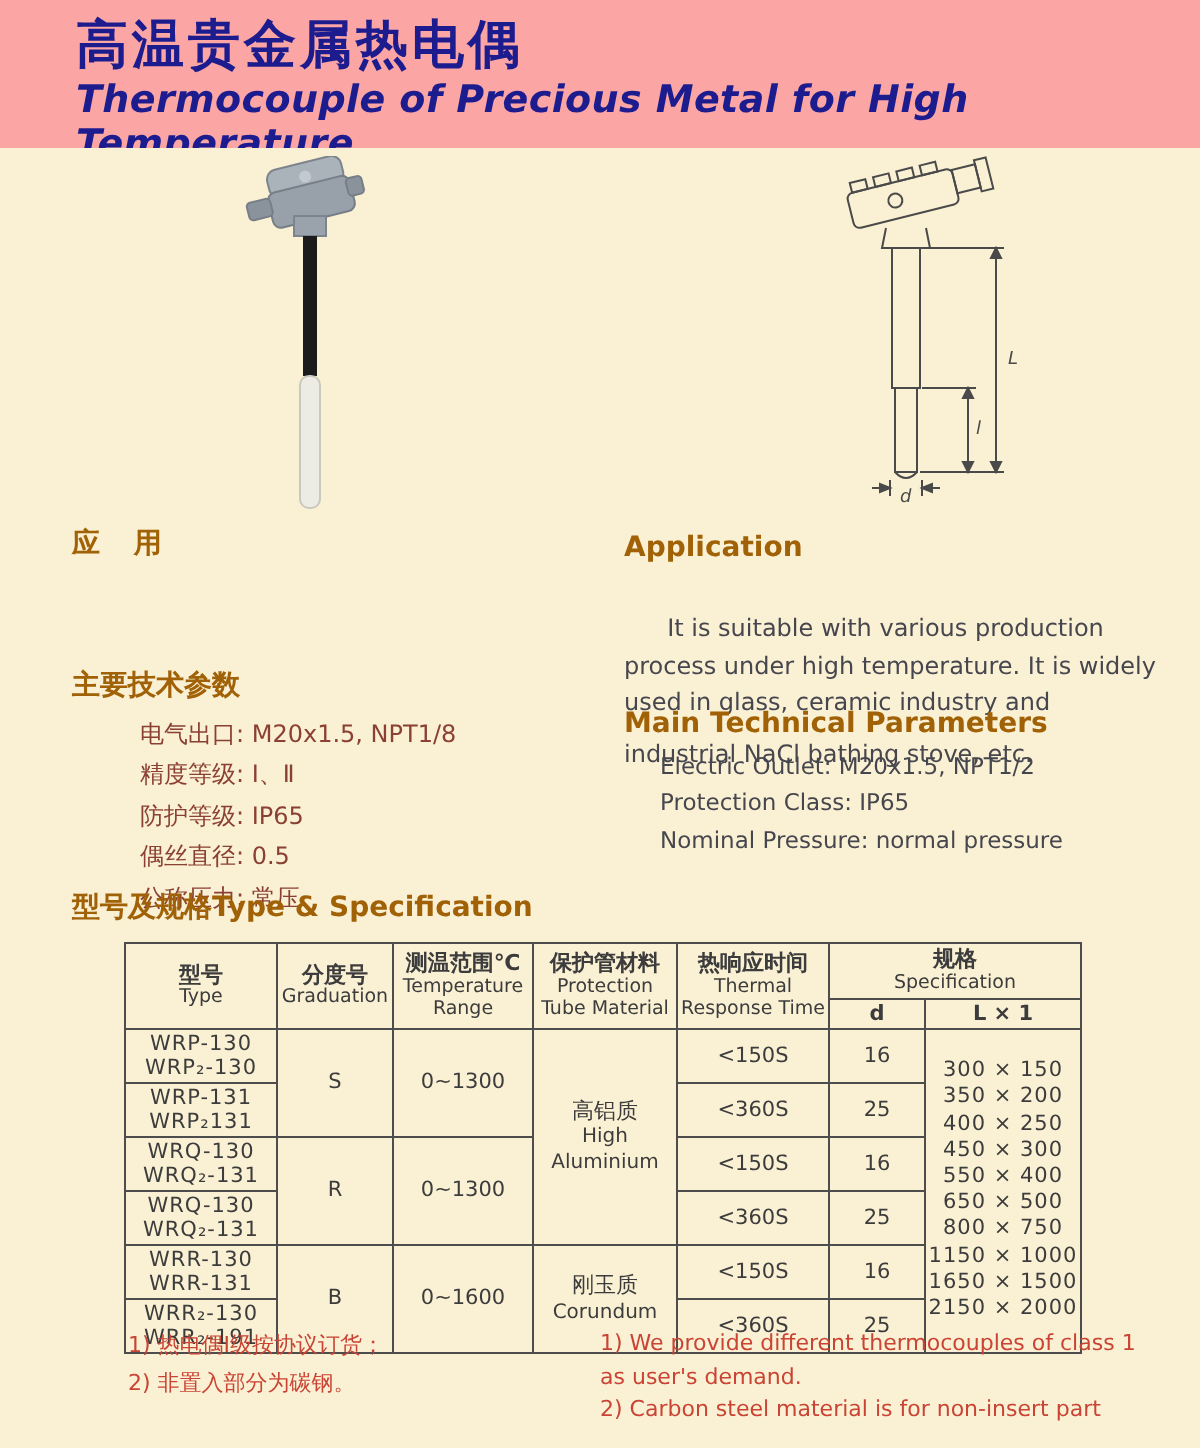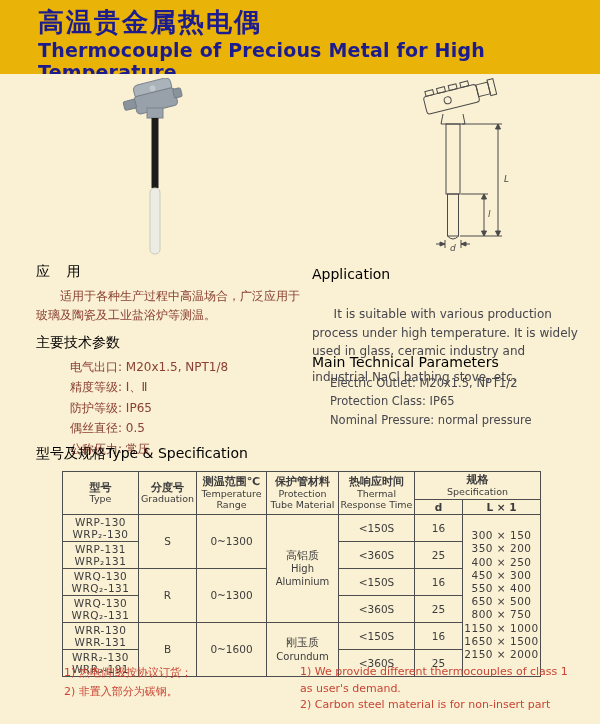--- a/index.html
+++ b/index.html
@@ -1,35 +1,35 @@
 <!DOCTYPE html>
 <html><head>
 <meta charset="utf-8">
 <style>
   * { margin:0; padding:0; box-sizing:border-box; }
   html,body { width:600px; height:724px; }
   body { font-family:"DejaVu Sans", sans-serif; background:#ffffff; }
   .page { position:relative; width:600px; height:724px; overflow:hidden; background:#ffffff; }
 
   
-  .header { position:absolute; top:0; left:0; width:600px; height:74px; background:#eab308; }
+  .header { position:absolute; top:0; left:0; width:600px; height:74px; background:#fca5a5; }
   .title-zh { position:absolute; left:38px; top:5px; font-size:26px; font-weight:bold;
               color:#1c1c8e; letter-spacing:2px; }
   .title-en { position:absolute; left:38px; top:39px; font-size:19px; font-weight:bold;
-              color:#1c1c8e; letter-spacing:0.2px; }
+              font-style:italic; color:#1c1c8e; letter-spacing:0.2px; }
 
   
   .content { position:absolute; top:74px; left:0; width:600px; height:650px; background:#faf0d3; }
 
   
   .photo-svg { position:absolute; left:105px; top:4px; }
   
   .draw-svg { position:absolute; left:398px; top:2px; }
 
-  .sec-h { color:#000000; font-weight:normal; font-size:14px; }
+  .sec-h { color:#a16207; font-weight:bold; font-size:14px; }
 
   .app-zh   { position:absolute; left:36px;  top:189px; width:268px; }
   .app-zh .sec-h { letter-spacing:6px; }
   .app-zh p { margin-top:6px; font-size:12px; line-height:1.6; color:#8a4032; text-indent:2em; }
 
   .params-zh { position:absolute; left:36px; top:260px; width:268px; }
   .params-zh ul { list-style:none; margin-top:5px; padding-left:34px; }
   .params-zh li { font-size:12px; line-height:1.7; color:#8a4032; }
 
   .app-en   { position:absolute; left:312px; top:192px; width:266px; }
@@ -124,21 +124,20 @@
         <path d="M47 168 l-5 -2 l0 4 z" fill="#4a4a4a"></path>
         <path d="M63 168 l5 -2 l0 4 z" fill="#4a4a4a"></path>
       </g>
       <text x="106" y="106" font-size="9" font-style="italic" fill="#4a4a4a">L</text>
       <text x="90" y="141" font-size="9" font-style="italic" fill="#4a4a4a">l</text>
       <text x="52" y="175" font-size="9" font-style="italic" fill="#4a4a4a">d</text>
     </svg>
 
     <div class="app-zh">
       <div class="sec-h">应 用</div>
-      <p>适用于各种生产过程中高温场合，广泛应用于玻璃及陶瓷及工业盐浴炉等测温。</p>
     </div>
 
     <div class="params-zh">
       <div class="sec-h">主要技术参数</div>
       <ul>
         <li>电气出口: M20x1.5, NPT1/8</li>
         <li>精度等级: Ⅰ、Ⅱ</li>
         <li>防护等级: IP65</li>
         <li>偶丝直径:  0.5</li>
         <li>公称压力: 常压</li>

